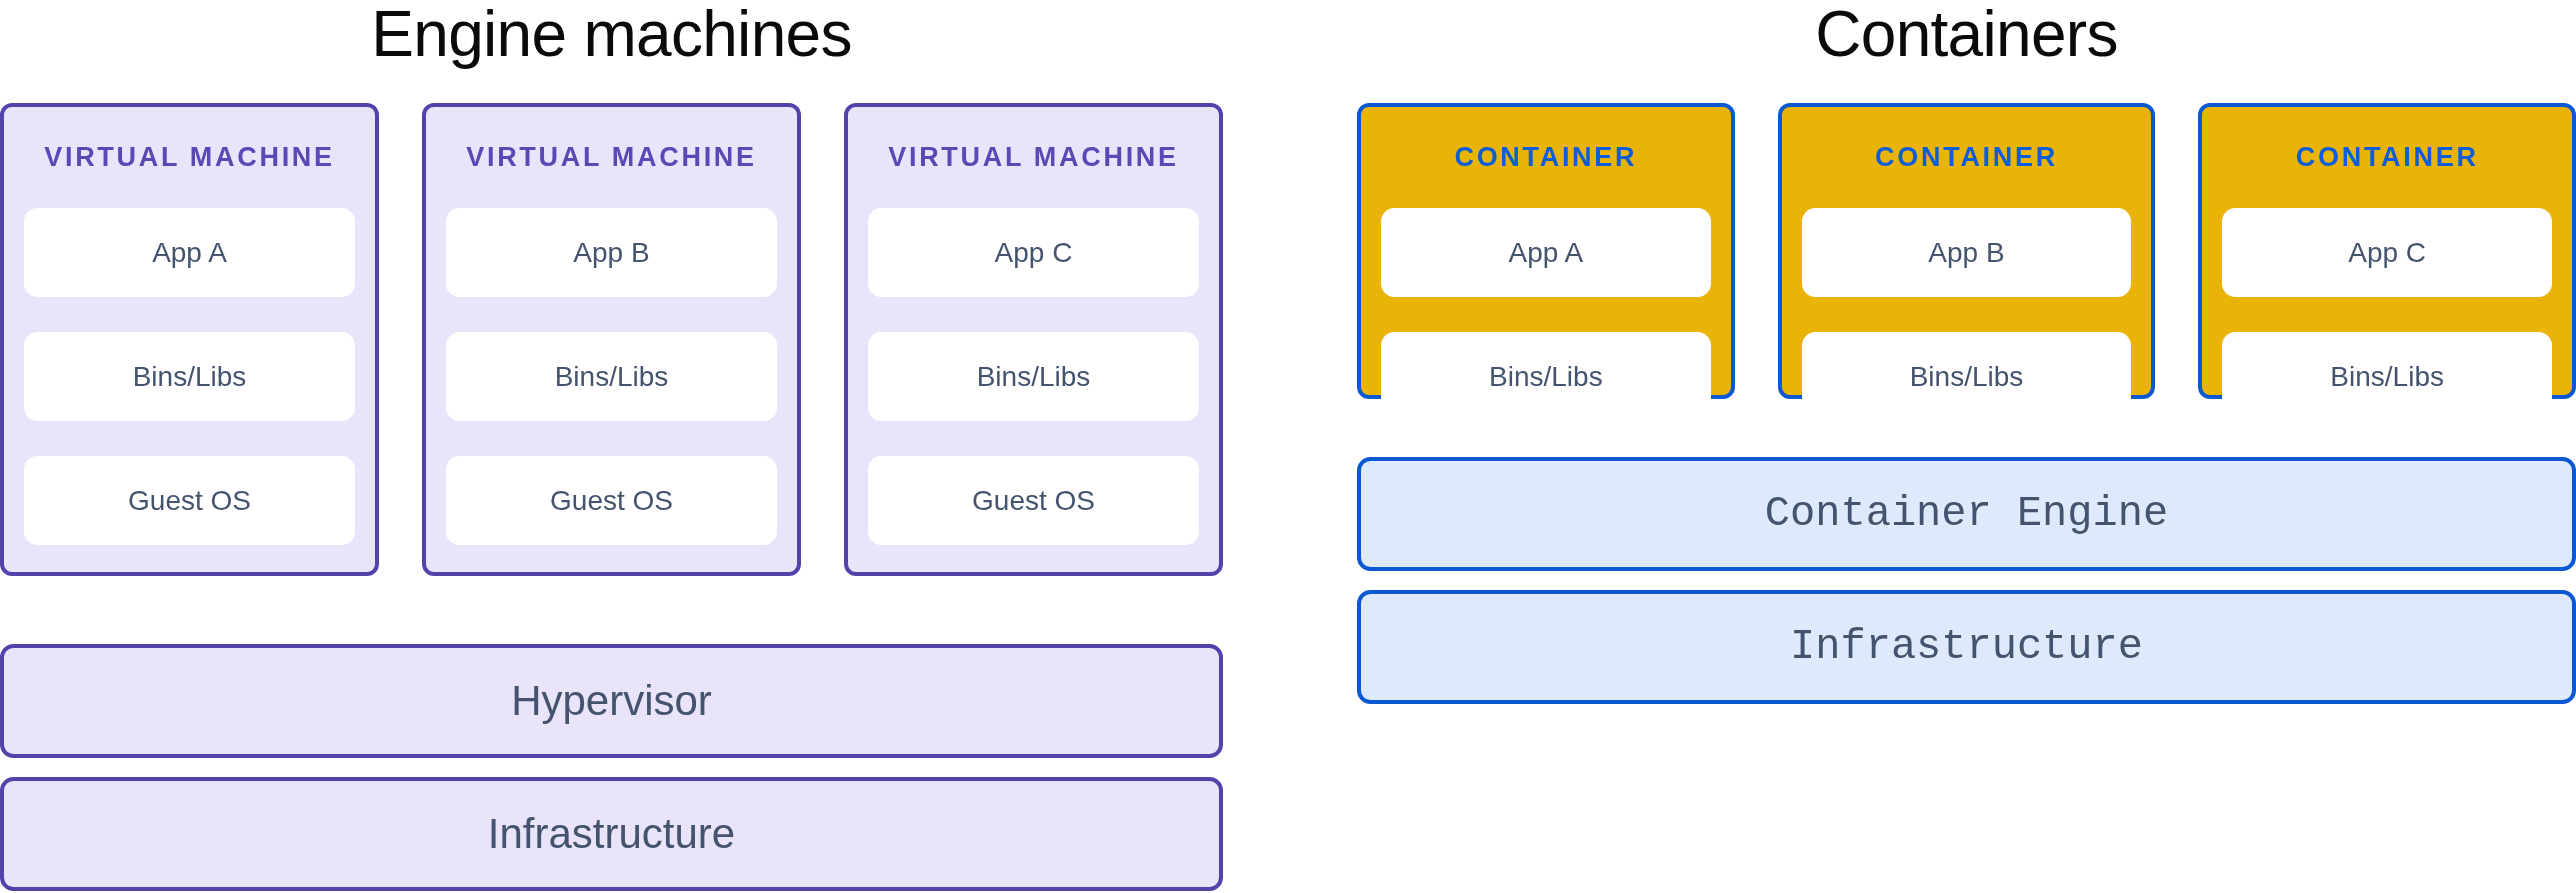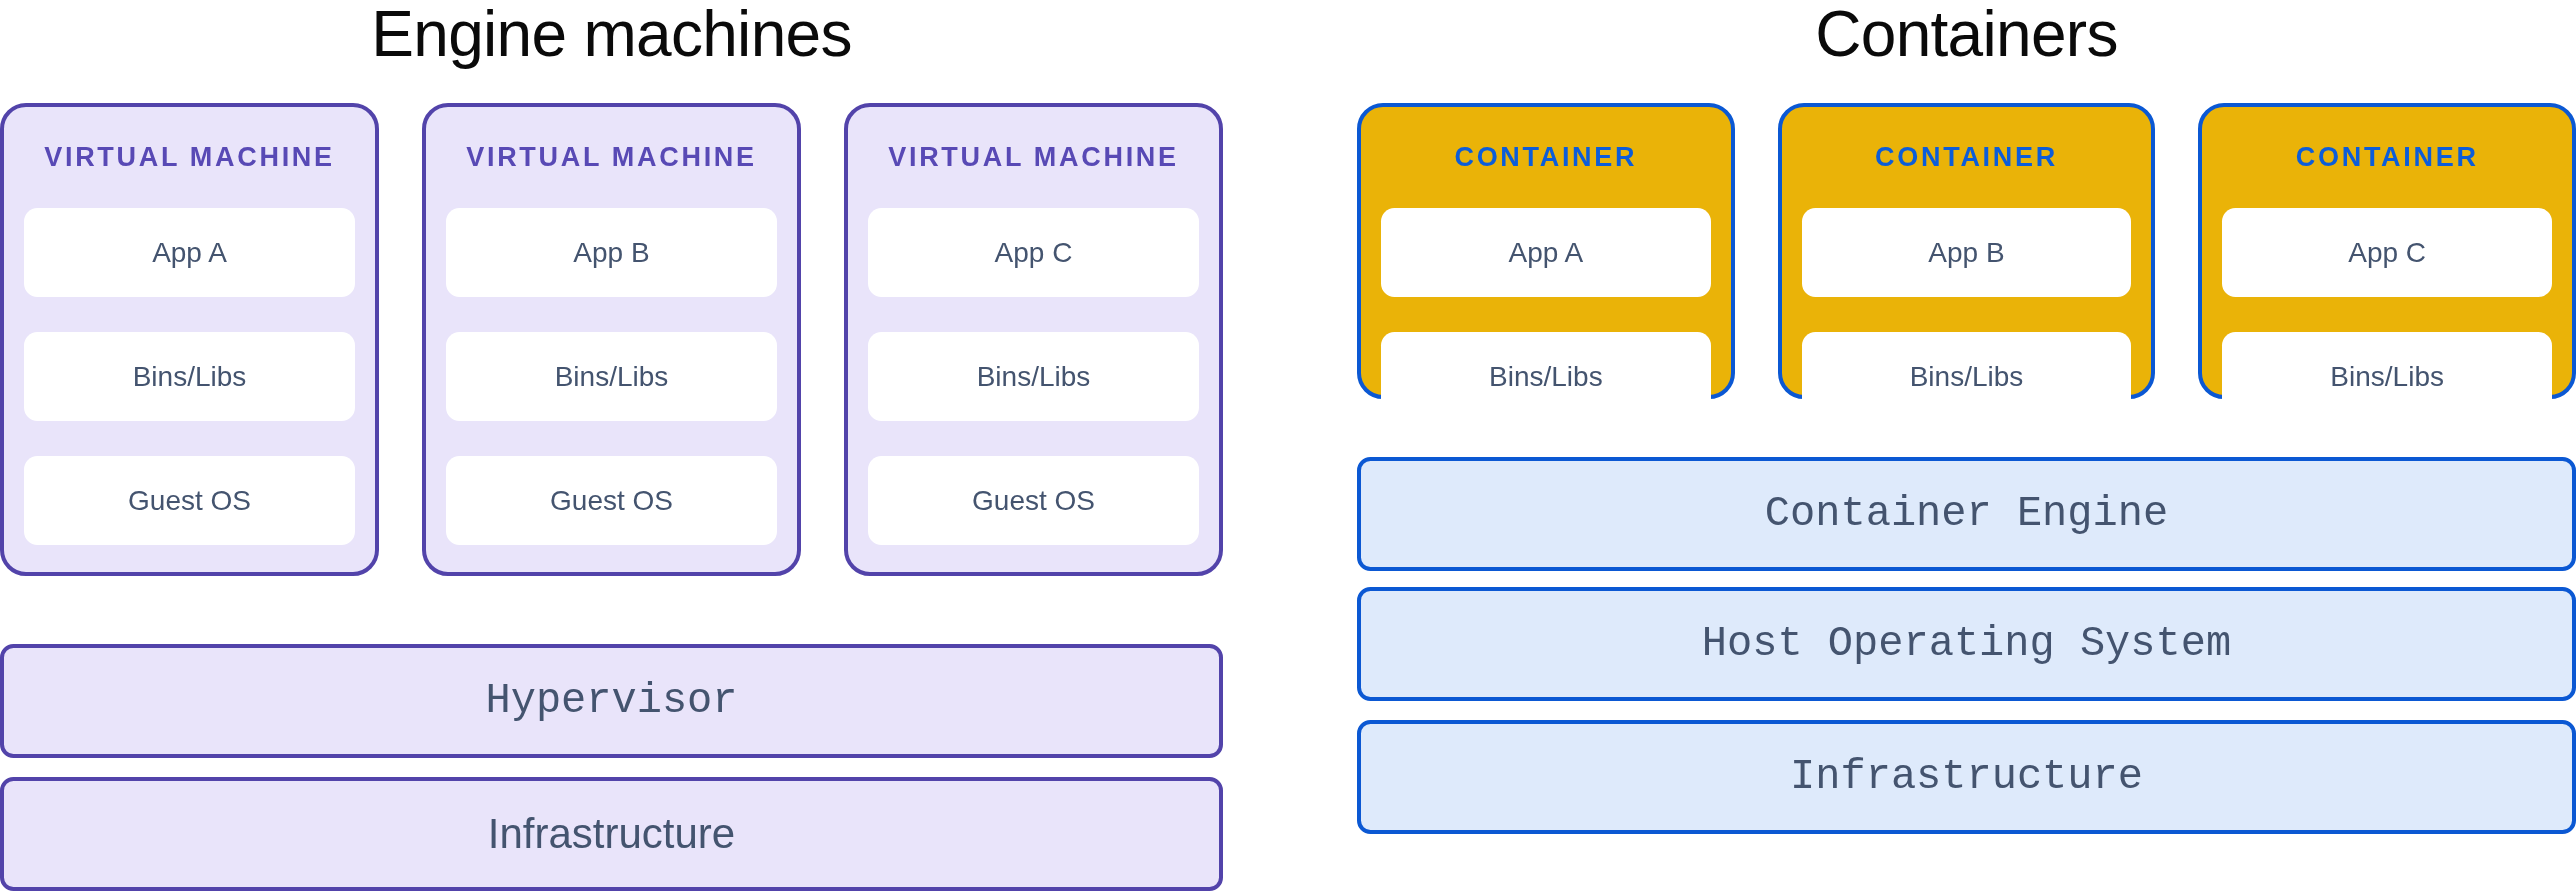--- a/index.html
+++ b/index.html
@@ -25,21 +25,21 @@
     line-height: 1.05;
     font-weight: 500;
     letter-spacing: -0.7px;
     color: #0a0a0a;
   }
 
   .cards-row { display: flex; gap: 43px; }
   .card {
     box-sizing: border-box;
     flex: 1 1 0;
-    border-radius: 26px;
+    border-radius: 12px;
     border: 4px solid;
     padding: 0 20px;
   }
   .card-vm        { height: 473px; background: #e9e4fa; border-color: #5243aa; }
   .card-container { height: 296px; background: #eab308; border-color: #0b58d3; }
 
   .card-header {
     height: 101px;
     display: flex; align-items: center; justify-content: center;
     font-size: 27px; font-weight: bold; letter-spacing: 2.7px;
@@ -62,21 +62,21 @@
     height: 114px;
     border-radius: 13.4px;
     border: 4px solid;
     display: flex; align-items: center; justify-content: center;
     font-size: 42px;
     color: #44546f;
   }
   .bar-purple { background: #e9e4fa; border-color: #5243aa; }
   .bar-blue   { background: #deeafb; border-color: #0b58d3; font-family: Liberation Mono, monospace; }
 
-  .group-left  .bar-hypervisor     { margin-top: 68px; font-family: Liberation Mono, monospace; }
+  .group-left  .bar-hypervisor     { margin-top: 68px; }
   .group-left  .bar-infrastructure { margin-top: 19px; }
   .group-right .bar-engine         { margin-top: 58px; }
   .group-right .bar-hostos         { margin-top: 16px; }
   .group-right .bar-infrastructure { margin-top: 19px; }
 </style>
 </head>
 <body>
 
 <div class="canvas">
 
@@ -123,18 +123,17 @@
         <div class="white-box">Bins/Libs</div>
       </div>
       <div class="card card-container">
         <div class="card-header">CONTAINER</div>
         <div class="white-box">App C</div>
         <div class="white-box">Bins/Libs</div>
       </div>
     </div>
 
     <div class="bar bar-blue bar-engine">Container Engine</div>
-    <div class="bar bar-blue bar-hostos">Host Operating System</div>
     <div class="bar bar-blue bar-infrastructure">Infrastructure</div>
   </div>
 
 </div>
 
 
 </body></html>

